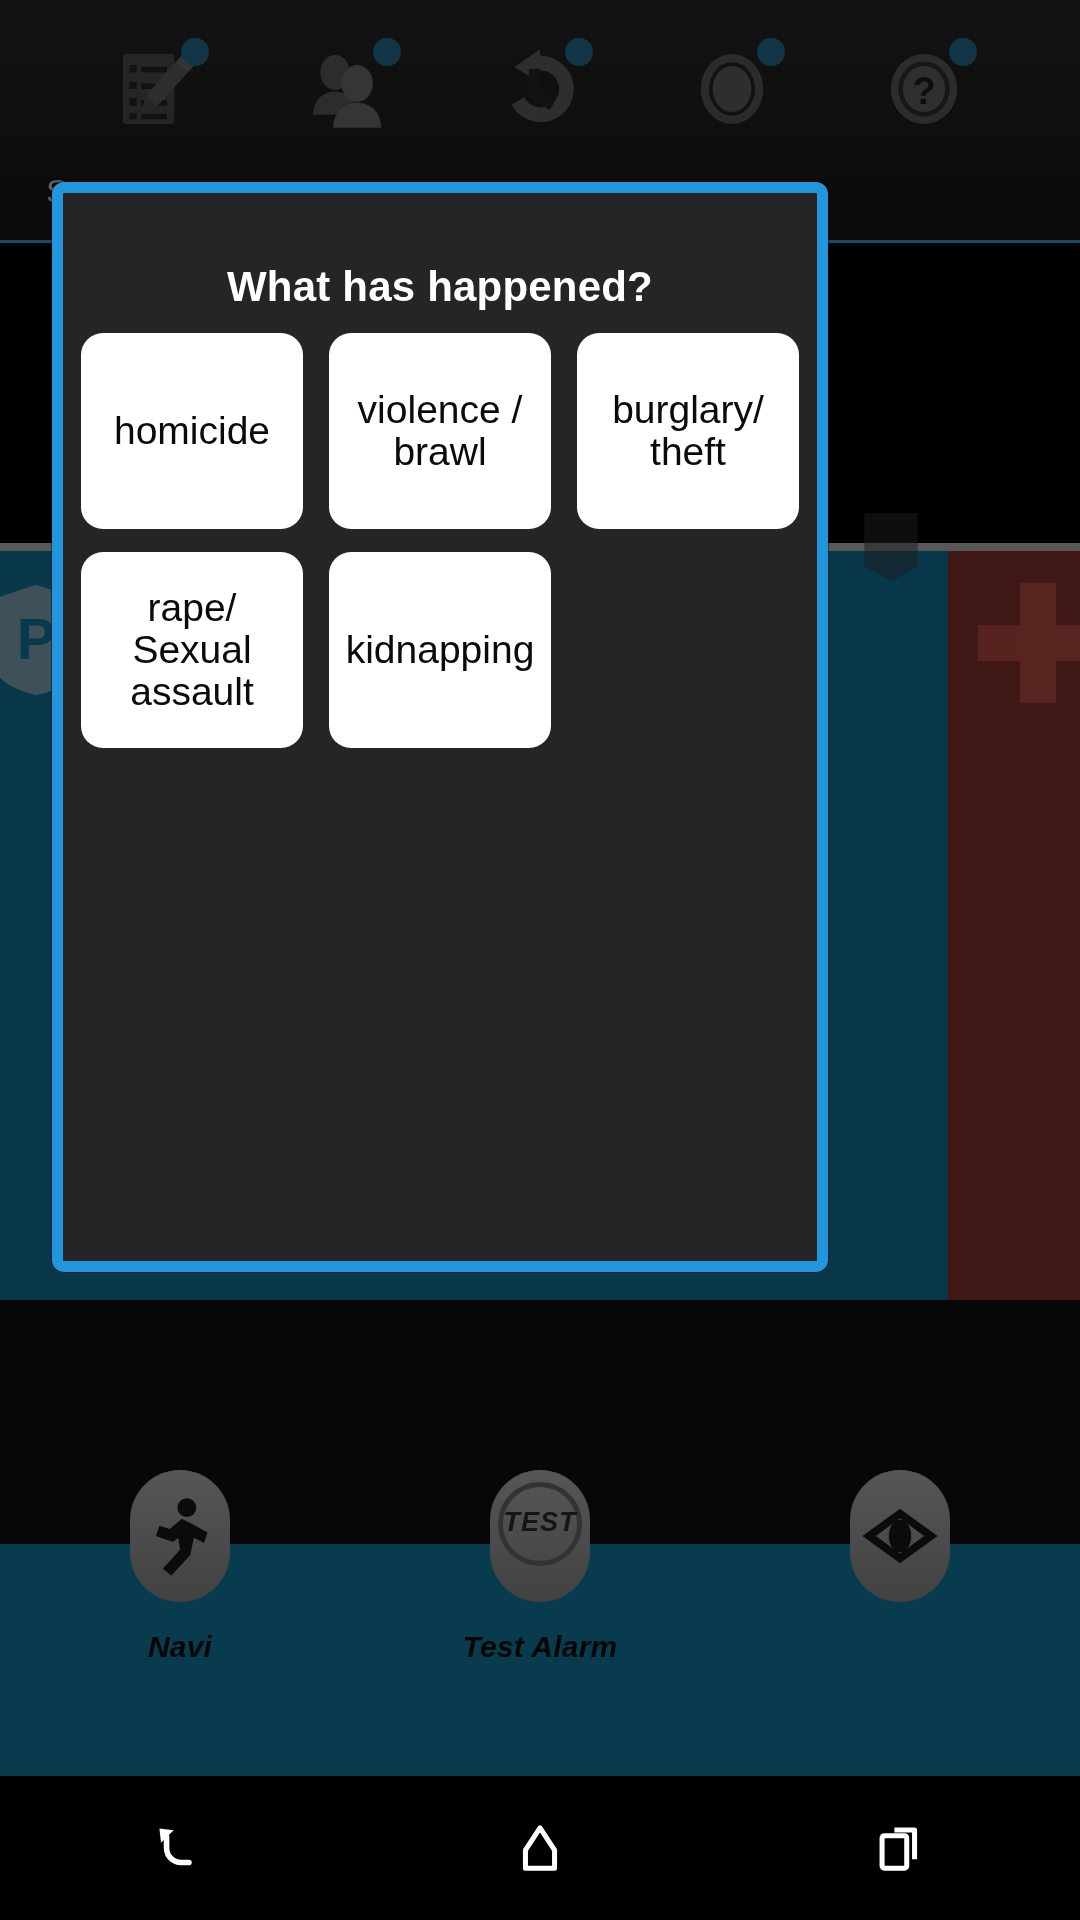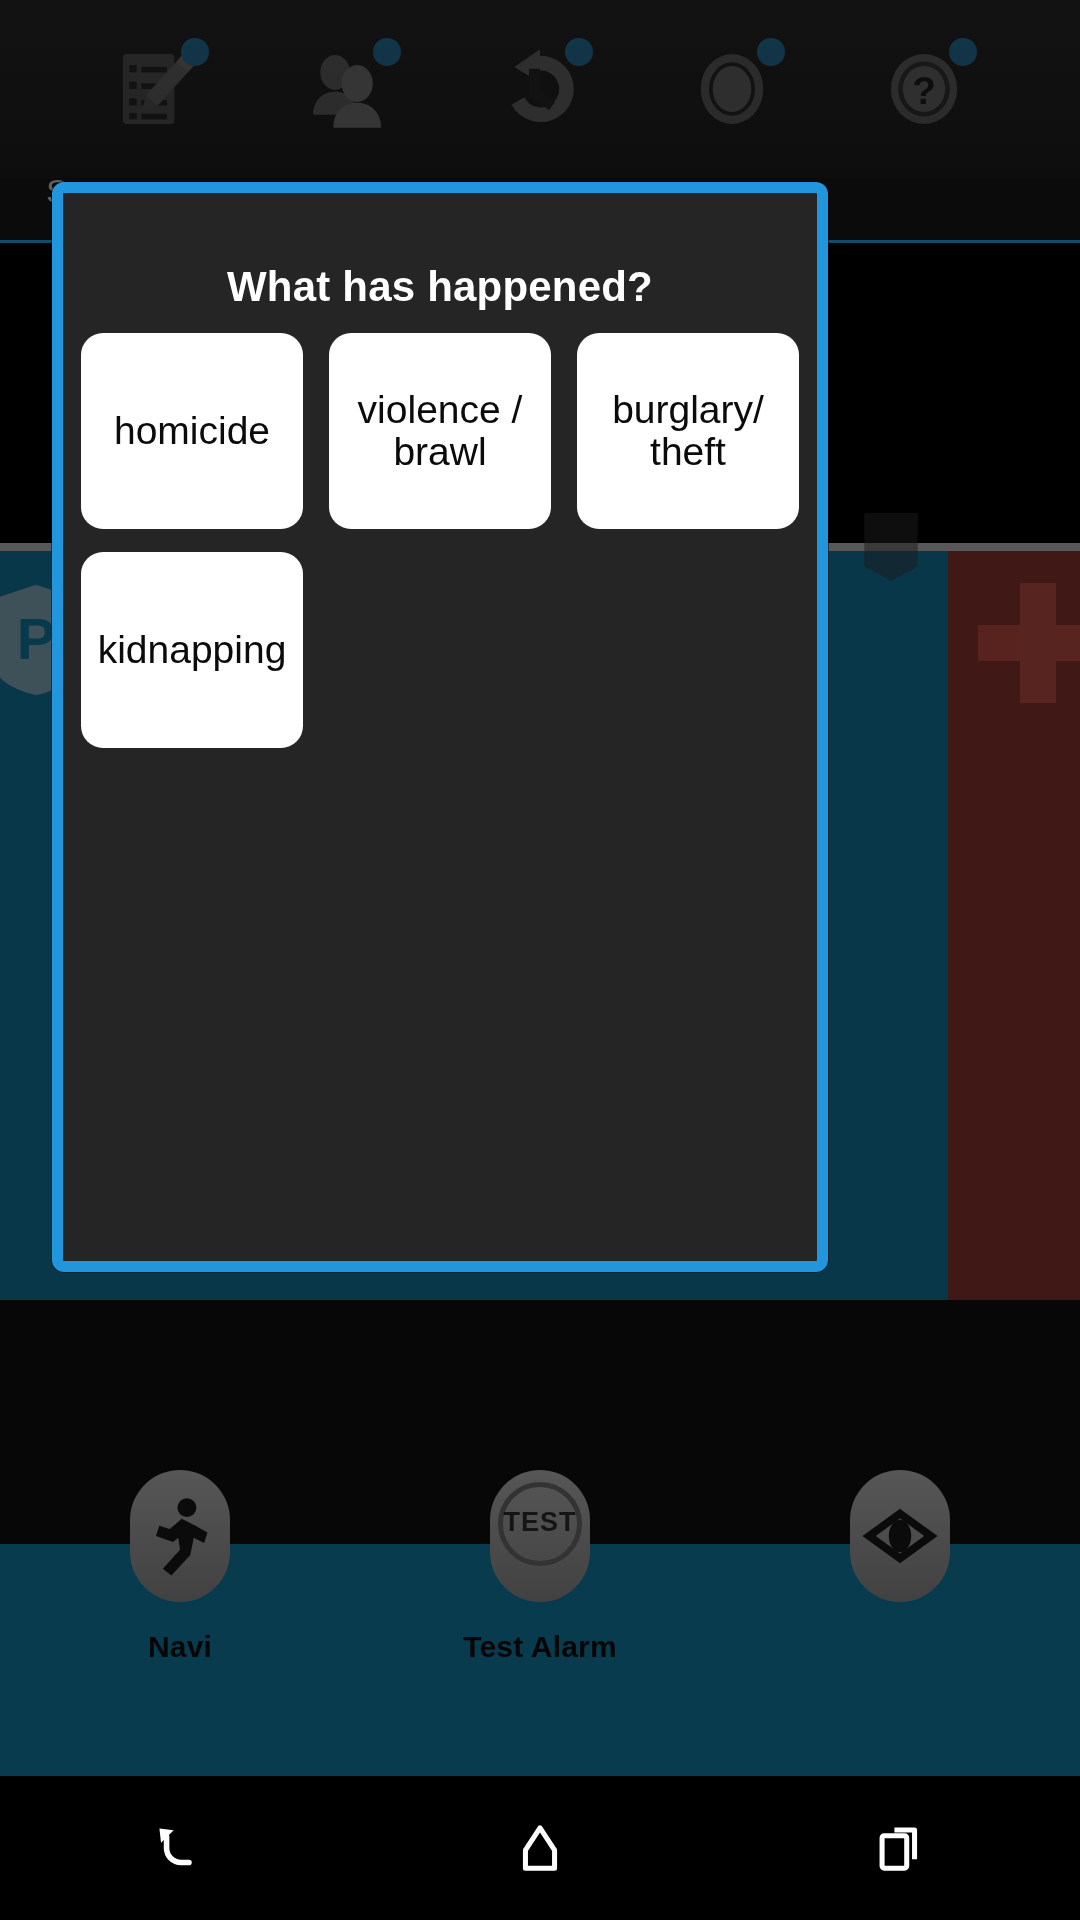--- a/index.html
+++ b/index.html
@@ -91,21 +91,21 @@
   
   #bg-bottombar {
     position: absolute; left: 0; bottom: 144px; width: 1080px; height: 232px;
     background: #0d5572;
   }
   #bg-bottombar .row {
     position: absolute; left: 0; top: 0; width: 1080px; height: 100%;
     display: flex; align-items: flex-start; justify-content: space-around;
     padding-top: 0;
   }
-  .navitem { width: 300px; text-align: center; position: relative; }
+  .navitem { width: 300px; text-align: center; position: relative; font-style: italic; }
   .navitem .glyph {
     position: relative; margin: -74px auto 0; width: 132px; height: 132px;
     display: flex; align-items: center; justify-content: center;
   }
   .navitem .glyph .pill {
     position: absolute; left: 16px; top: 0;
     width: 100px; height: 132px; border-radius: 50px;
     background: linear-gradient(#7c7c7c, #5e5e5e);
   }
   .navitem .glyph svg { position: relative; width: 86px; height: 86px; }
@@ -325,20 +325,22 @@
 
   <div id="dialog">
     <div id="dialog-title">What has happened?</div>
 
     <div id="option-grid">
       <button class="option-btn">homicide</button>
       <button class="option-btn">violence /
 brawl</button>
       <button class="option-btn">burglary/
 theft</button>
+      <button class="option-btn">rape/
+Sexual assault</button>
       <button class="option-btn">kidnapping</button>
     </div>
   </div>
 
   <div id="android-nav">
     <div class="navbtn">
       <svg viewBox="0 0 100 100" aria-hidden="true">
         <path d="M26 30 L26 50 a26 26 0 0 0 26 26 h14" fill="none" stroke="#fff" stroke-width="10" stroke-linecap="round"></path>
         <polygon points="10,30 42,30 26,10" fill="#fff" transform="rotate(-45 26 28)"></polygon>
       </svg>

